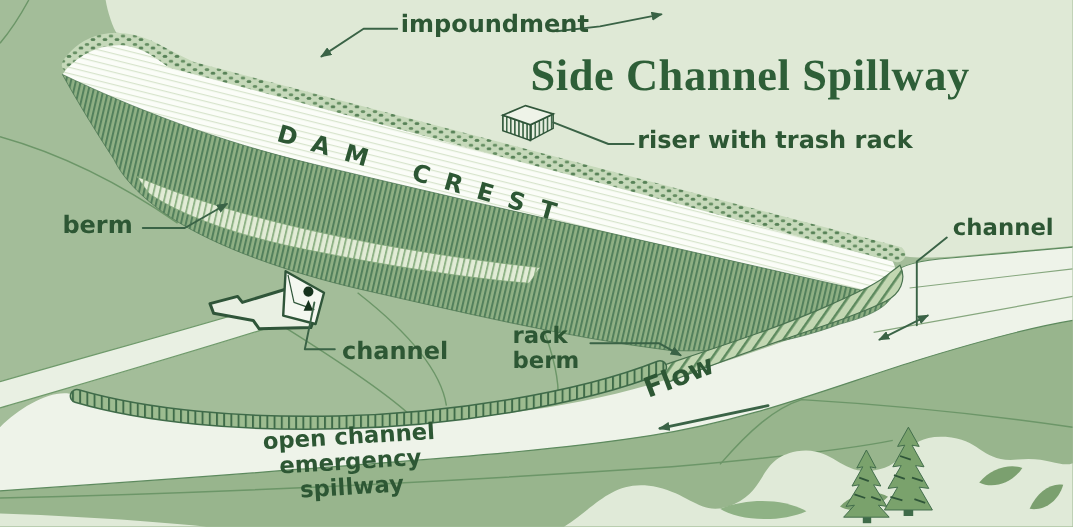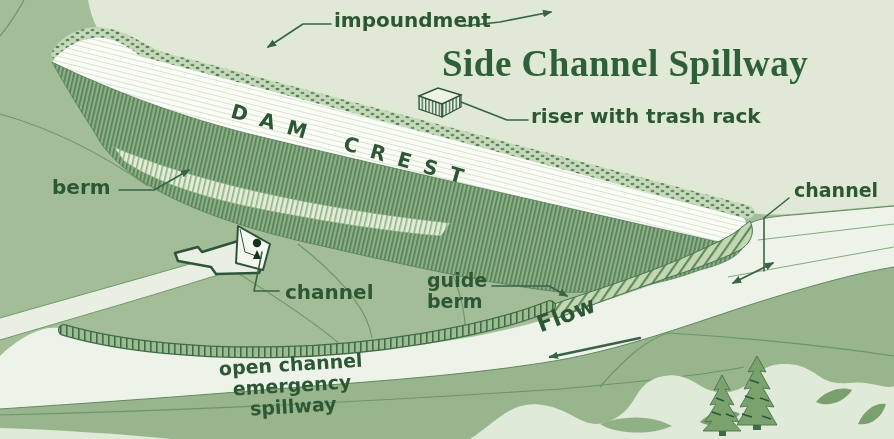--- a/index.html
+++ b/index.html
@@ -157,21 +157,21 @@
 <div class="title">Side Channel Spillway</div>
 <div class="lbl" style="left:531px;top:106px;font-size:20px;">riser with trash rack</div>
 <div class="lbl" style="left:334px;top:10px;font-size:20px;">impoundment</div>
 <div class="damcrest">DAM CREST</div>
 <div class="lbl" style="left:52px;top:177px;font-size:20px;">berm</div>
 <div class="lbl" style="left:794px;top:180px;">
   <div>channel</div>
 </div>
 <div class="lbl" style="left:285px;top:282px;font-size:20px;">channel</div>
 <div class="lbl" style="left:427px;top:270px;">
-  <div>guide</div>
+  <div>rack</div>
   <div>berm</div>
 </div>
 <div class="flow">Flow</div>
 <div class="openchan">
   <div>open channel</div>
   <div>emergency spillway</div>
 </div>
 </div>
 
 </body></html>

